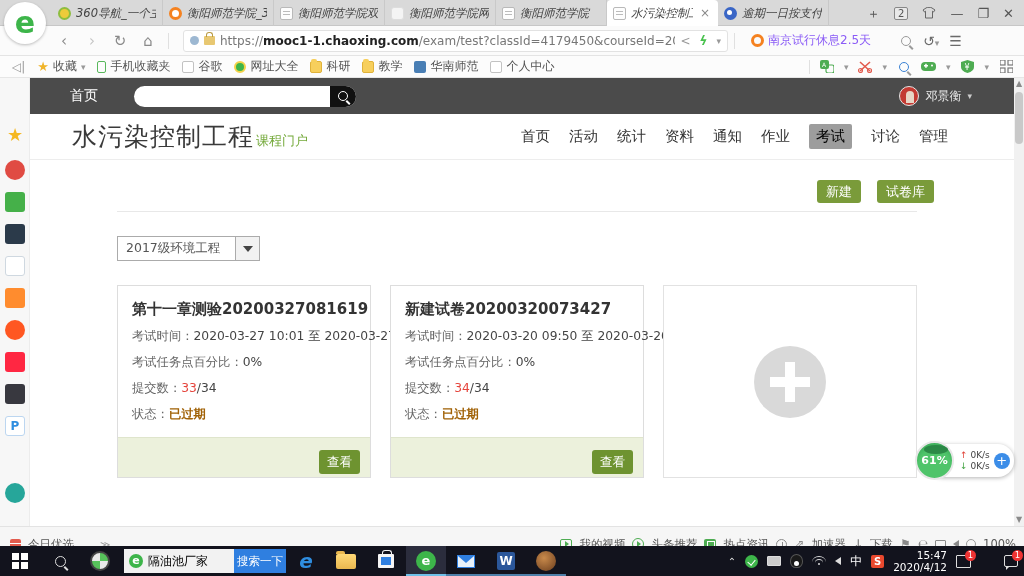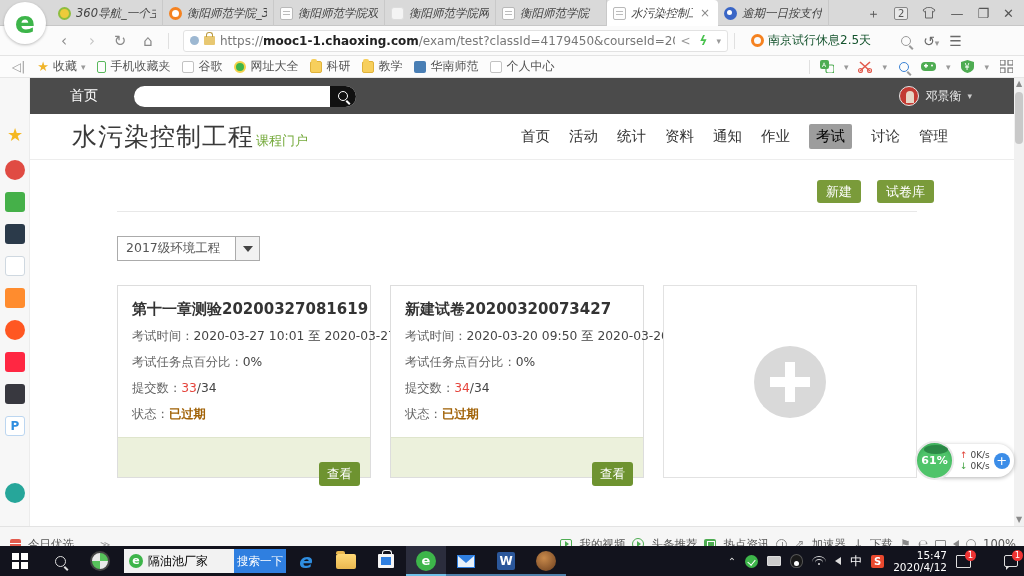--- a/index.html
+++ b/index.html
@@ -38,21 +38,21 @@
   .urlbox { display:flex; align-items:center; width:545px; height:22px; background:#fff; border:1px solid #e2e2e2; border-radius:3px; padding:0 6px; gap:5px; margin-left:8px; }
   .dot-ico { width:9px; height:9px; border-radius:50%; background:#9db8d2; }
   .lock-ico { width:11px; height:9px; background:#e8c872; border-radius:1px; position:relative; }
   .lock-ico::before { content:""; position:absolute; left:2px; top:-4px; width:5px; height:4px; border:1.5px solid #b99b43; border-bottom:none; border-radius:3px 3px 0 0; }
   .url-text { flex:1; font-size:12px; color:#777; white-space:nowrap; overflow:hidden; }
   .url-text b { color:#222; font-weight:bold; }
   .url-icons { display:flex; gap:9px; color:#9a9a9a; align-items:center; }
   .bolt { color:#49c24e; font-weight:bold; font-style:italic; }
   .quick-search { display:flex; align-items:center; gap:4px; margin-left:10px; width:160px; }
   .o-ring { width:13px; height:13px; border:3px solid #f58220; border-radius:50%; }
-  .qs-text { font-size:12px; color:#14532d; white-space:nowrap; }
+  .qs-text { font-size:12px; color:#8b5cf6; white-space:nowrap; }
   .mag { position:relative; width:10px; height:10px; border:1.6px solid #9a9a9a; border-radius:50%; }
   .mag::after { content:""; position:absolute; left:8px; top:8px; width:5px; height:1.6px; background:#9a9a9a; transform:rotate(45deg); transform-origin:0 0; }
   .undo-menu { display:flex; align-items:center; gap:10px; margin-left:12px; color:#6a6a6a; font-size:14px; }
 
   
   .bookmarks { position:absolute; left:0; top:56px; width:1024px; height:22px; background:#fcfcfc; border-bottom:1px solid #e6e6e6; display:flex; align-items:center; font-size:12px; color:#555; }
   .bm { display:flex; align-items:center; gap:4px; margin-left:12px; white-space:nowrap; }
   .bm-ico { width:12px; height:12px; border-radius:2px; }
   .star { color:#f0b429; font-size:13px; }
   .phone { border:1.5px solid #59b85c; border-radius:2px; width:9px; height:12px; }
@@ -103,21 +103,21 @@
   .tri-down { width:0; height:0; border-left:5px solid transparent; border-right:5px solid transparent; border-top:6px solid #444; }
 
   .card { position:absolute; top:125px; width:254px; height:193px; border:1px solid #ddd; background:#fff; }
   .card1 { left:87px; } .card2 { left:360px; } .card3 { left:633px; border-color:#e2e2e2; }
   .card-title { font-size:15px; font-weight:bold; color:#333; padding:14px 14px 0 14px; white-space:nowrap; overflow:hidden; }
   .card-row { padding:0 14px; margin-top:9px; font-size:12.3px; color:#666; white-space:nowrap; }
   .card-row .val { color:#444; }
   .card-row .red { color:#e5453d; }
   .card-row .bold { color:#a16207; font-weight:bold; }
   .card-footer { position:absolute; left:0; bottom:0; width:100%; height:40px; background:#ecf1dc; border-top:1px solid #dfe5cc; }
-  .btn-view { position:absolute; right:10px; top:24px; height:24px; padding:0 8px; background:#6e9330; font-size:12.5px; }
+  .btn-view { position:absolute; right:10px; top:12px; height:24px; padding:0 8px; background:#6e9330; font-size:12.5px; }
   .plus-wrap { position:absolute; left:0; top:0; width:100%; height:100%; display:flex; align-items:center; justify-content:center; }
   .plus-circle { width:72px; height:72px; border-radius:50%; background:#d9d9d9; position:relative; }
   .plus-circle::before, .plus-circle::after { content:""; position:absolute; background:#fff; }
   .plus-circle::before { left:16px; top:31px; width:40px; height:10px; }
   .plus-circle::after { left:31px; top:16px; width:10px; height:40px; }
 
   
   .vscroll { position:absolute; left:1014px; top:78px; width:10px; height:448px; background:#f1f1f1; }
   .vs-arrow { position:absolute; left:0; width:10px; height:12px; color:#8a8a8a; font-size:8px; text-align:center; line-height:12px; }
   .vs-thumb { position:absolute; left:1px; top:14px; width:8px; height:52px; background:#c9c9c9; border-radius:4px; }

